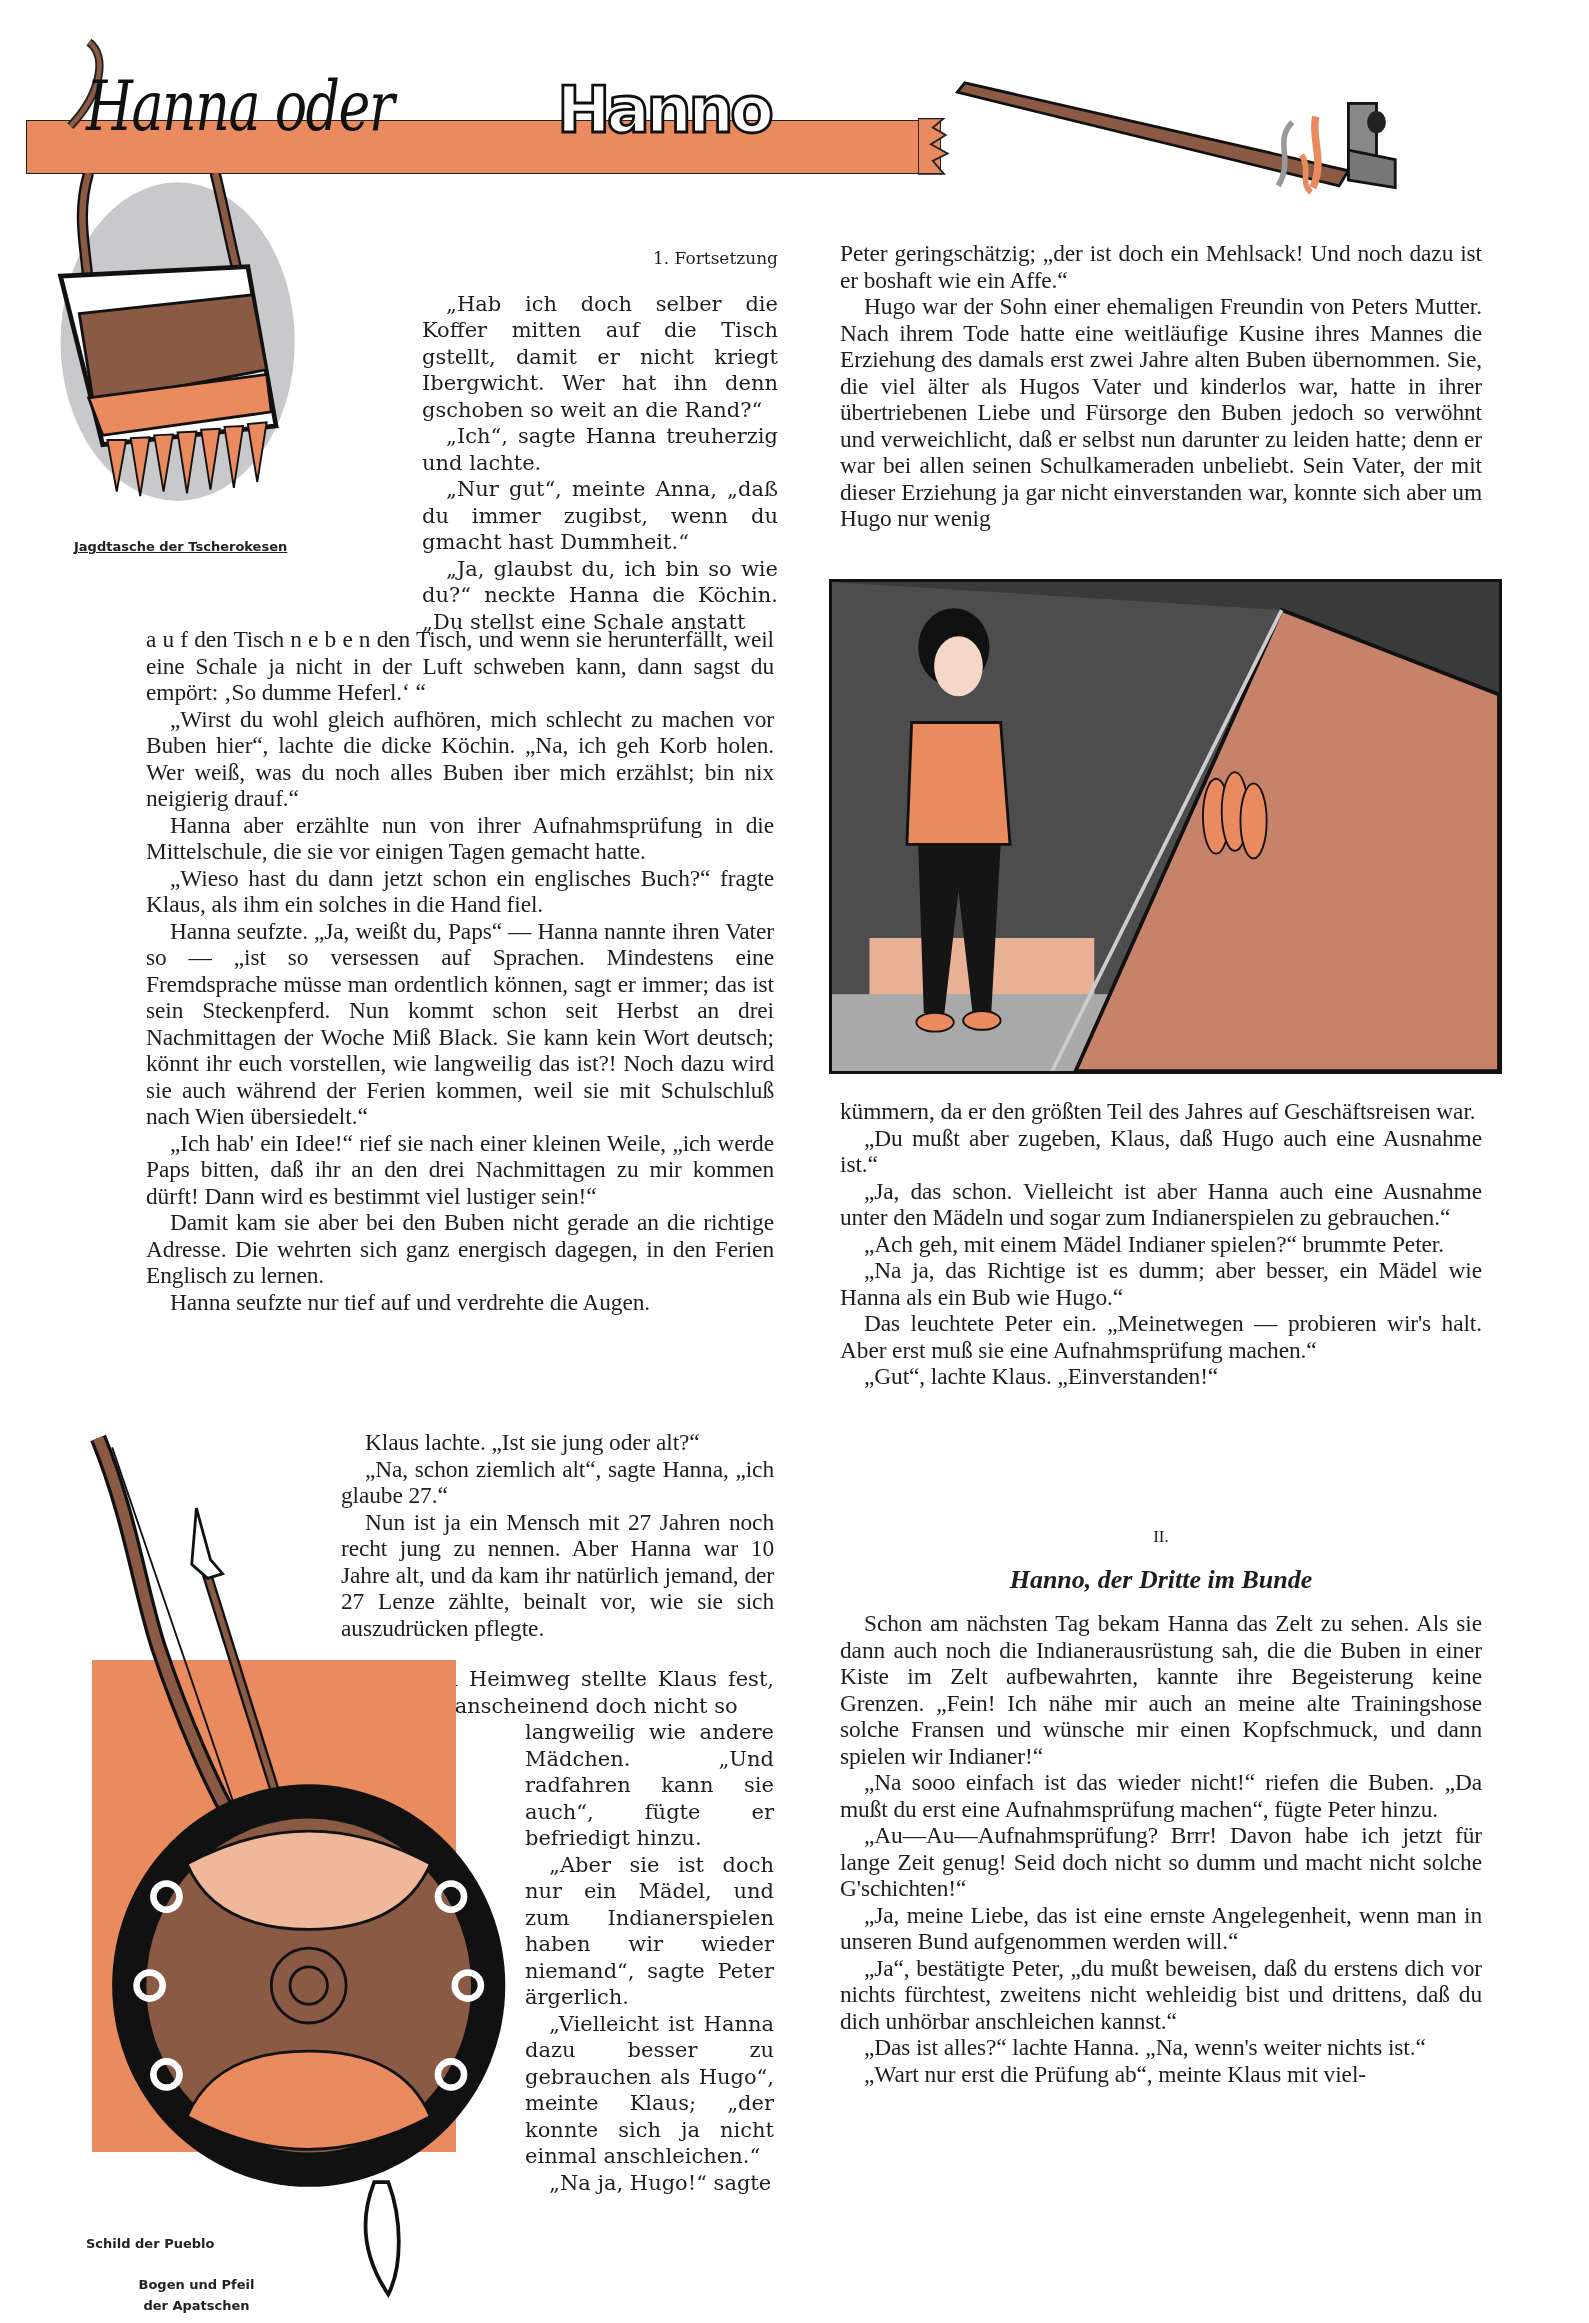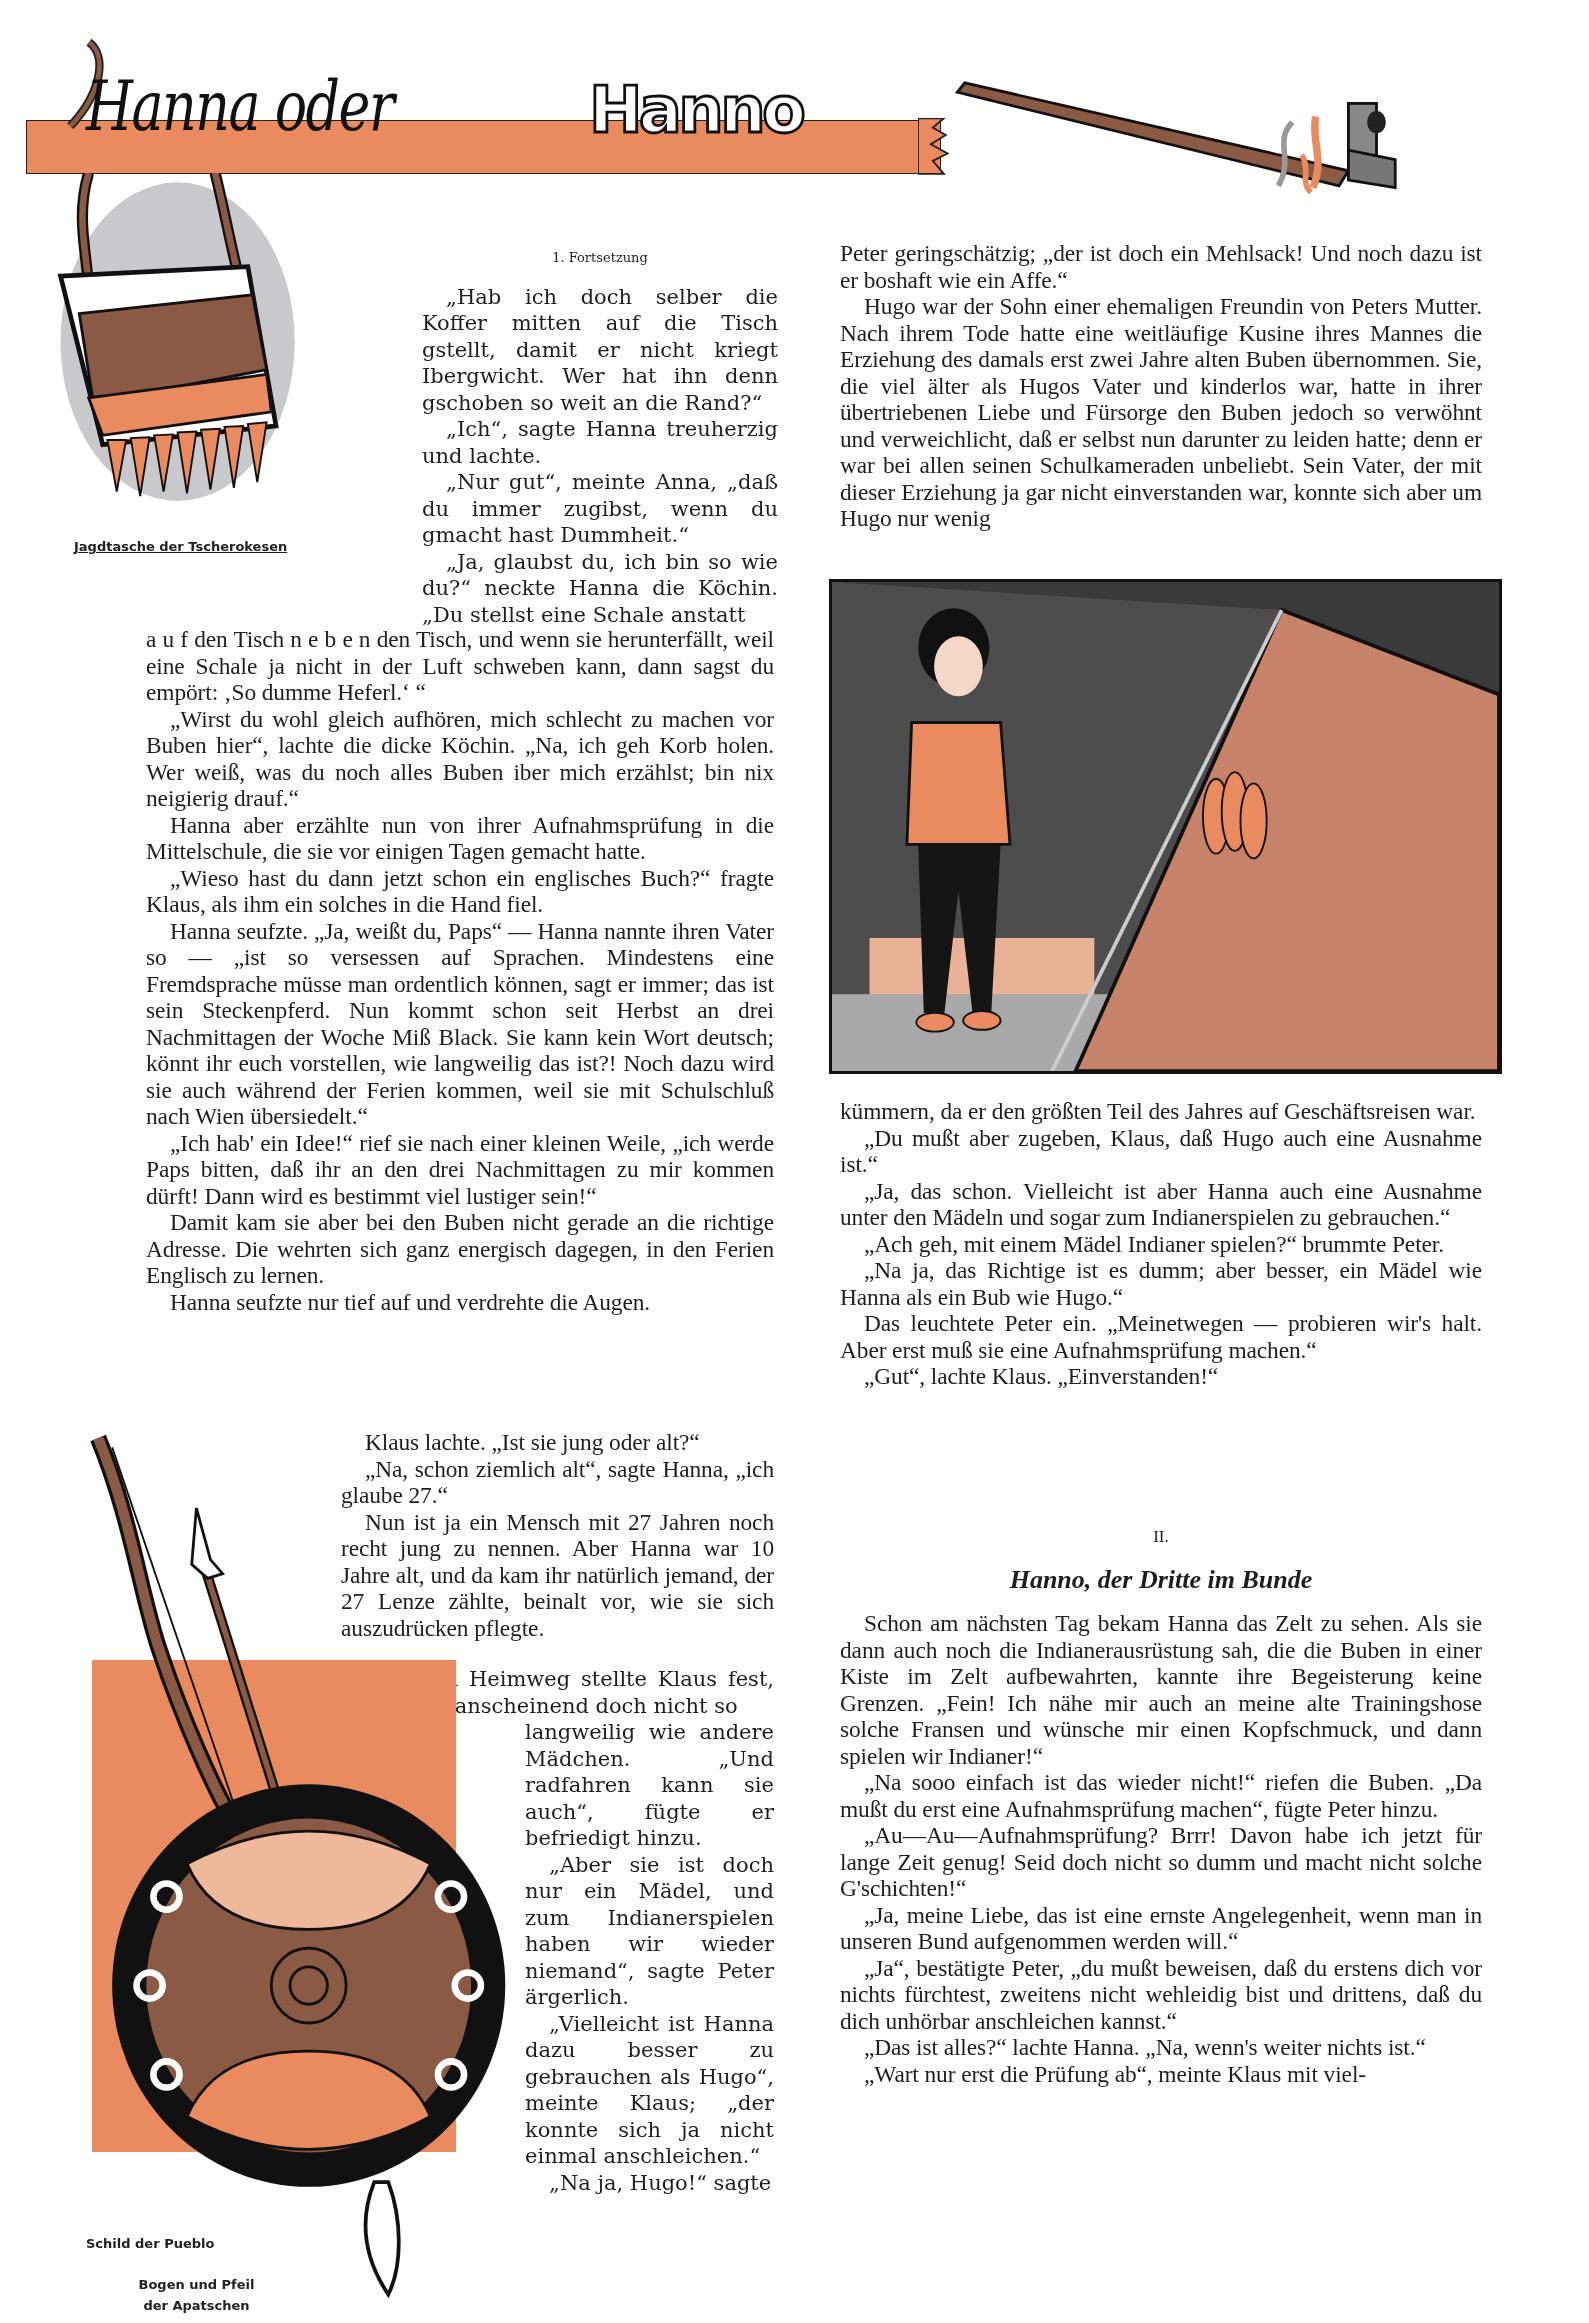--- a/index.html
+++ b/index.html
@@ -10,21 +10,21 @@
   .txt p { margin:0; text-indent:24px; }
   .txt p.noind { text-indent:0; }
   .cond { font-family:"Liberation Serif", serif; font-size:23.4px; letter-spacing:-0.1px; }
   .caption { font-family:"DejaVu Sans", sans-serif; font-weight:bold; font-size:13px; color:#222; }
   .center { text-align:center; }
   
   .banner { left:26px; top:120px; width:913px; height:52px; background:#e98a5f; border:1.9px solid #222; }
   .title-script { left:86px; top:66px; font-family:"DejaVu Serif", serif; font-style:italic;
                   font-size:69px; color:#111; letter-spacing:-1.9px; transform:scaleX(0.78); transform-origin:left; }
   .title-deco { left:557px; top:73px; font-family:"DejaVu Sans", sans-serif; font-weight:bold;
-                font-size:64px; color:#fff; -webkit-text-stroke:2.8px #111; letter-spacing:-3.7px;margin-left:32px; }
+                font-size:64px; color:#fff; -webkit-text-stroke:2.8px #111; letter-spacing:-3.7px; }
   .scene { left:829px; top:579px; width:667px; height:489px; border:3.7px solid #111;
            background:#5b5b5b; overflow:hidden; }
 </style>
 </head>
 <body>
 
 <div class="abs banner"></div>
 
 <svg class="abs" style="left:19px;top:37px;" width="112" height="225" viewBox="0 0 120 240">
   <path d="M75,5 C95,20 88,60 55,95" stroke="#222" stroke-width="9" fill="none"></path>
@@ -62,21 +62,21 @@
     <polygon points="125,280 135,340 145,279"></polygon>
       <polygon points="150,277 160,342 170,276"></polygon>
     <polygon points="175,274 185,338 195,273"></polygon>
       <polygon points="200,271 210,336 220,270"></polygon>
     <polygon points="225,268 235,330 245,266"></polygon>
   </g>
 </svg>
 <div class="abs caption" style="left:74px;top:539px;text-decoration:underline;">Jagdtasche der Tscherokesen</div>
 
 <div class="abs txt" style="left:422px;top:245px;width:356px;">
-  <p class="noind center" style="font-size:13px;margin-bottom:12px;">1. Fortsetzung</p>
+  <p class="noind center" style="font-size:17px;margin-bottom:19px;text-align:right;">1. Fortsetzung</p>
   <p>„Hab ich doch selber die Koffer mitten auf die Tisch gstellt, damit er nicht kriegt Ibergwicht. Wer hat ihn denn gschoben so weit an die Rand?“</p>
   <p>„Ich“, sagte Hanna treuherzig und lachte.</p>
   <p>„Nur gut“, meinte Anna, „daß du immer zugibst, wenn du gmacht hast Dummheit.“</p>
   <p>„Ja, glaubst du, ich bin so wie du?“ neckte Hanna die Köchin. „Du stellst eine Schale anstatt</p>
 </div>
 
 <div class="abs txt cond" style="left:146px;top:626px;width:628px;line-height:26.5px;">
   <p class="noind">a u f den Tisch n e b e n den Tisch, und wenn sie herunterfällt, weil eine Schale ja nicht in der Luft schweben kann, dann sagst du empört: ‚So dumme Heferl.‘ “</p>
   <p>„Wirst du wohl gleich aufhören, mich schlecht zu machen vor Buben hier“, lachte die dicke Köchin. „Na, ich geh Korb holen. Wer weiß, was du noch alles Buben iber mich erzählst; bin nix neigierig drauf.“</p>
   <p>Hanna aber erzählte nun von ihrer Aufnahmsprüfung in die Mittelschule, die sie vor einigen Tagen gemacht hatte.</p>

